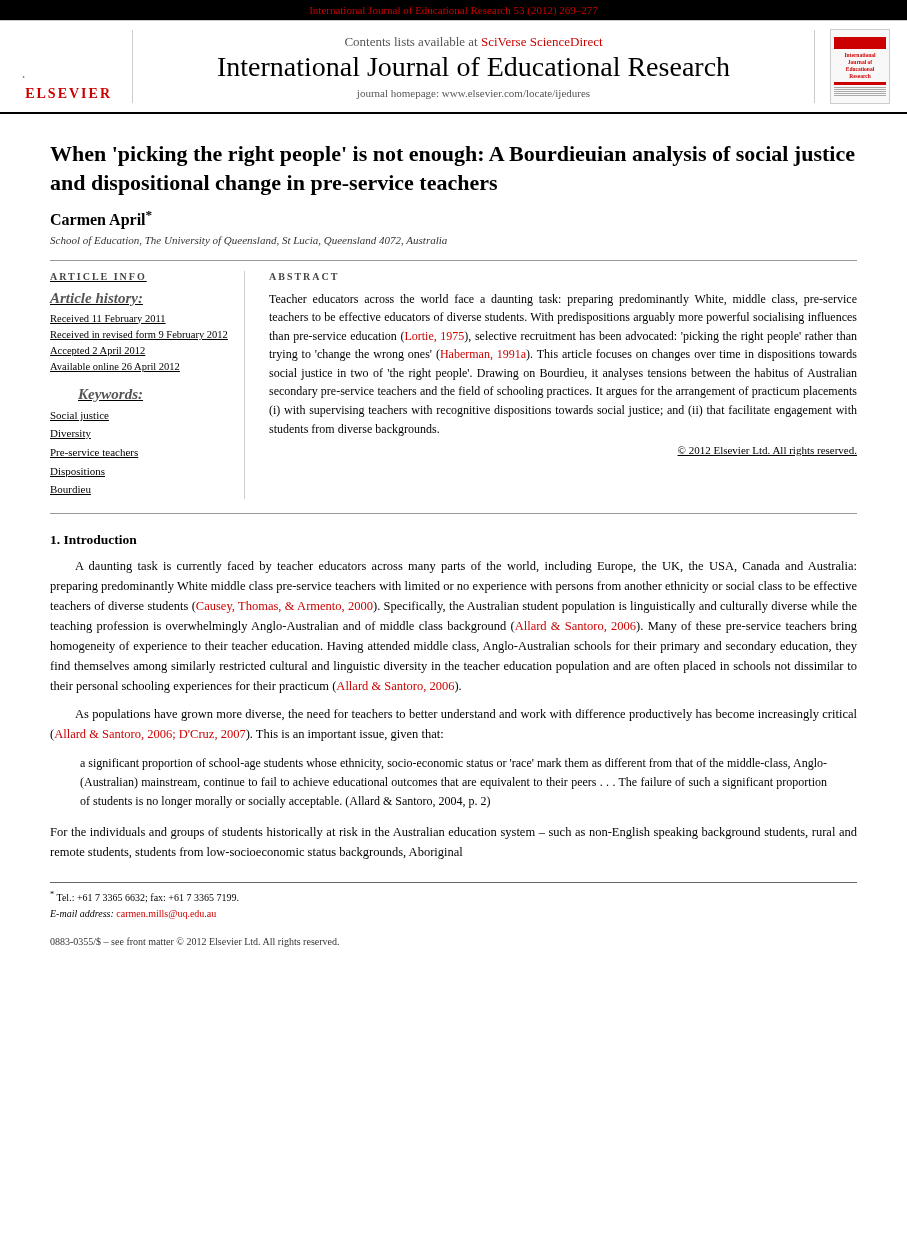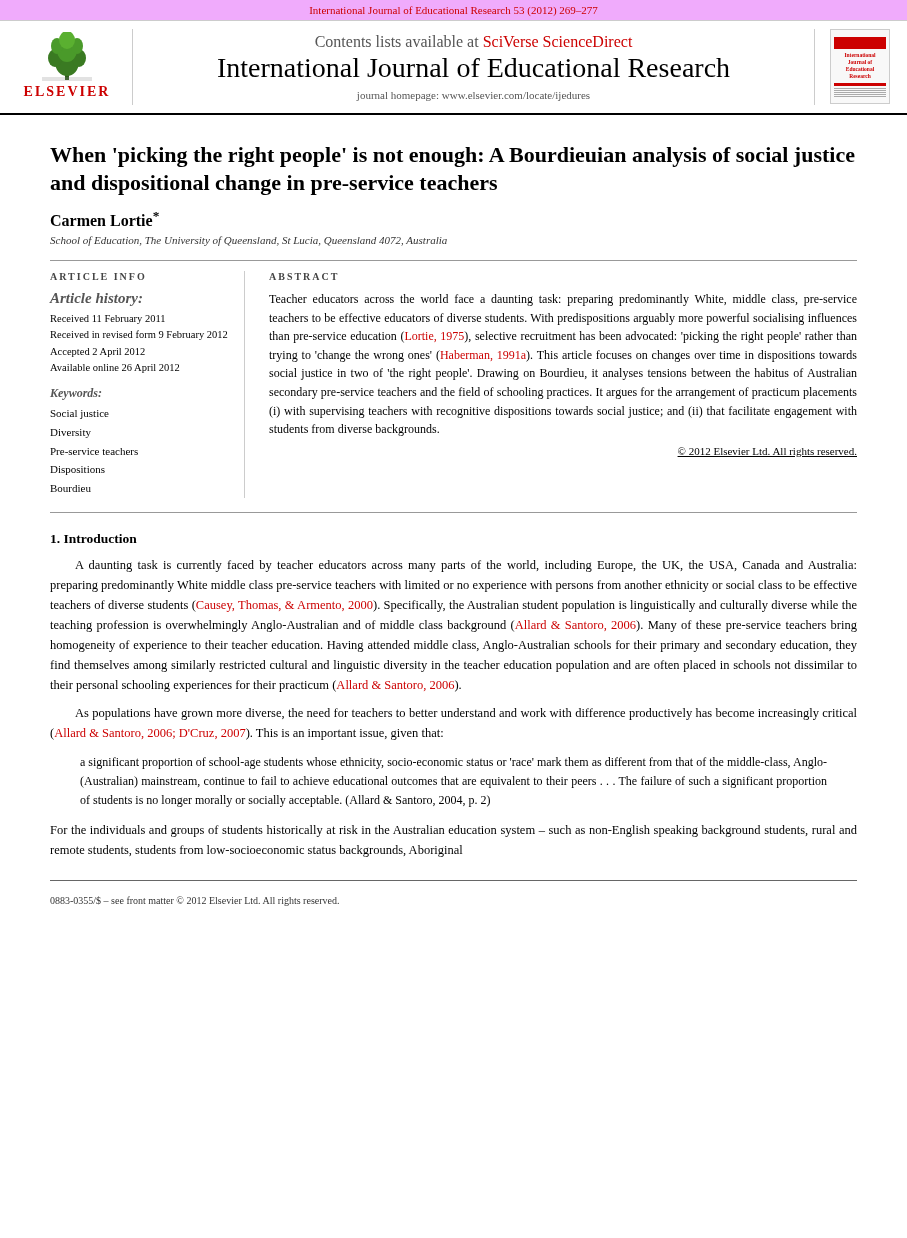--- a/index.html
+++ b/index.html
@@ -7,21 +7,21 @@
       font-family: "Times New Roman", Times, serif;
       background: #fff;
       color: #000;
       font-size: 13px;
       width: 907px;
       min-height: 1238px;
     }
 
     
     .top-bar {
-      background: #f0abfc;
+      background: #000000;
       text-align: center;
       padding: 4px 0;
       font-size: 11px;
       color: #c00;
       border-bottom: 1px solid #ccc;
     }
 
     
     .journal-header {
       display: flex;
@@ -33,22 +33,21 @@
     .journal-header-left {
       width: 110px;
       display: flex;
       flex-direction: column;
       align-items: center;
     }
     .elsevier-logo {
       width: 90px;
       height: 70px;
       display: flex;
-      flex-direction: column;
-      align-items: center;
+      align-items: flex-end;
     }
     .elsevier-tree {
       width: 70px;
       height: 50px;
     }
     .elsevier-text {
       font-size: 14px;
       font-weight: bold;
       color: #c00;
       letter-spacing: 2px;
@@ -57,21 +56,21 @@
     .journal-header-center {
       flex: 1;
       display: flex;
       flex-direction: column;
       align-items: center;
       border-left: 1px solid #ccc;
       border-right: 1px solid #ccc;
       padding: 4px 16px;
     }
     .contents-line {
-      font-size: 16px;
+      font-size: 13px;
       color: #555;
     }
     .sciverse-link {
       color: #c00;
     }
     .journal-title-main {
       font-size: 28px;
       font-weight: normal;
       color: #000;
       text-align: center;
@@ -161,20 +160,21 @@
     .two-col {
       display: flex;
       gap: 24px;
       margin-top: 10px;
     }
     .col-left {
       width: 195px;
       flex-shrink: 0;
       border-right: 1px solid #ccc;
       padding-right: 2px;
+      text-decoration: underline;
     }
     .col-right {
       flex: 1;
     }
 
     .section-header {
       font-size: 10px;
       letter-spacing: 2px;
       font-weight: bold;
       color: #444;
@@ -189,26 +189,27 @@
       color: #555;
       margin-bottom: 4px;
     }
     .article-info-entry {
       font-size: 10.5px;
       line-height: 1.55;
       color: #000;
     }
 
     .keywords-label {
-      font-size: 12px;
+      font-size: 15px;
       font-style: italic;
       font-weight: bold;
       color: #555;
       margin-top: 10px;
       margin-bottom: 3px;
+      margin-left: 28px;
     }
     .keywords-list {
       font-size: 11px;
       line-height: 1.7;
     }
 
     .abstract-text {
       font-size: 12px;
       line-height: 1.55;
       text-align: justify;
@@ -335,21 +336,21 @@
       </div>
     </div>
   </div>
 </div>
 
 <div class="main-content">
 
   <div class="article-title">When 'picking the right people' is not enough: A Bourdieuian analysis of social justice and dispositional change in pre-service teachers</div>
 
   <div class="author-name">
-    <span>Carmen Lortie</span><sup>*</sup>
+    <span>Carmen April</span><sup>*</sup>
   </div>
   <div class="author-affil">School of Education, The University of Queensland, St Lucia, Queensland 4072, Australia</div>
 
   <hr class="divider">
 
   <div class="two-col">
 
     <div class="col-left">
       <div class="section-header">ARTICLE INFO</div>
 
@@ -398,20 +399,27 @@
   </div>
 
   <div class="body-text">
     <p style="text-indent:0;">
       For the individuals and groups of students historically at risk in the Australian education system – such as non-English speaking background students, rural and remote students, students from low-socioeconomic status backgrounds, Aboriginal
     </p>
   </div>
 
   <hr class="footer-divider">
 
+  <div class="footnote">
+    <sup>*</sup>
+    <span>Tel.: +61 7 3365 6632; fax: +61 7 3365 7199.</span>
+    <br>
+    <span><em>E-mail address:</em></span>
+    <a>carmen.mills@uq.edu.au</a>
+  </div>
 
   <div class="footer-bottom">
     <div class="footer-bottom-left">
       <div>0883-0355/$ – see front matter © 2012 Elsevier Ltd. All rights reserved.</div>
     </div>
   </div>
 
 </div>
 
 </body></html>

